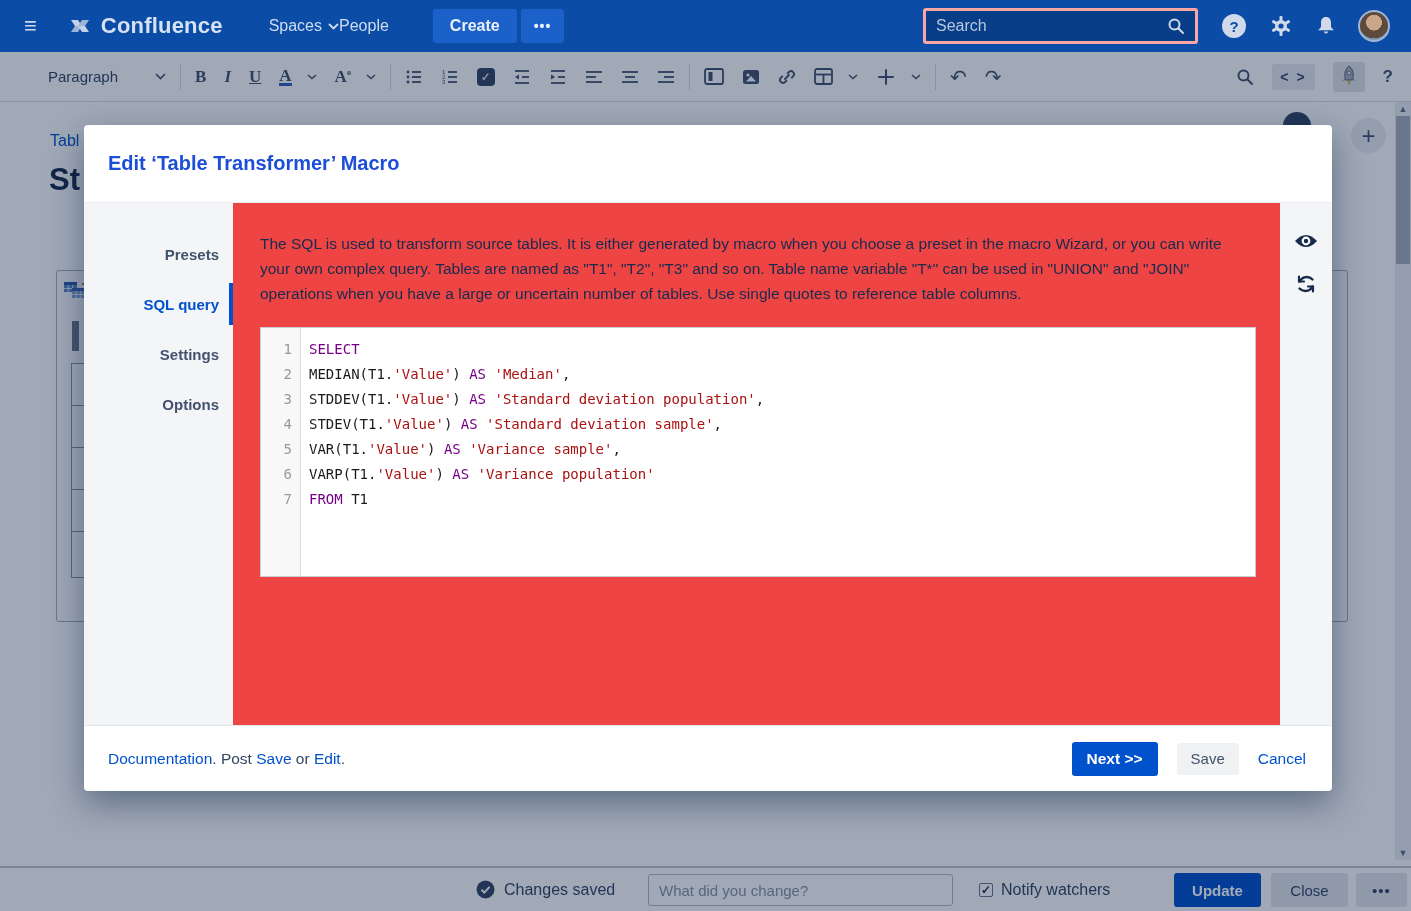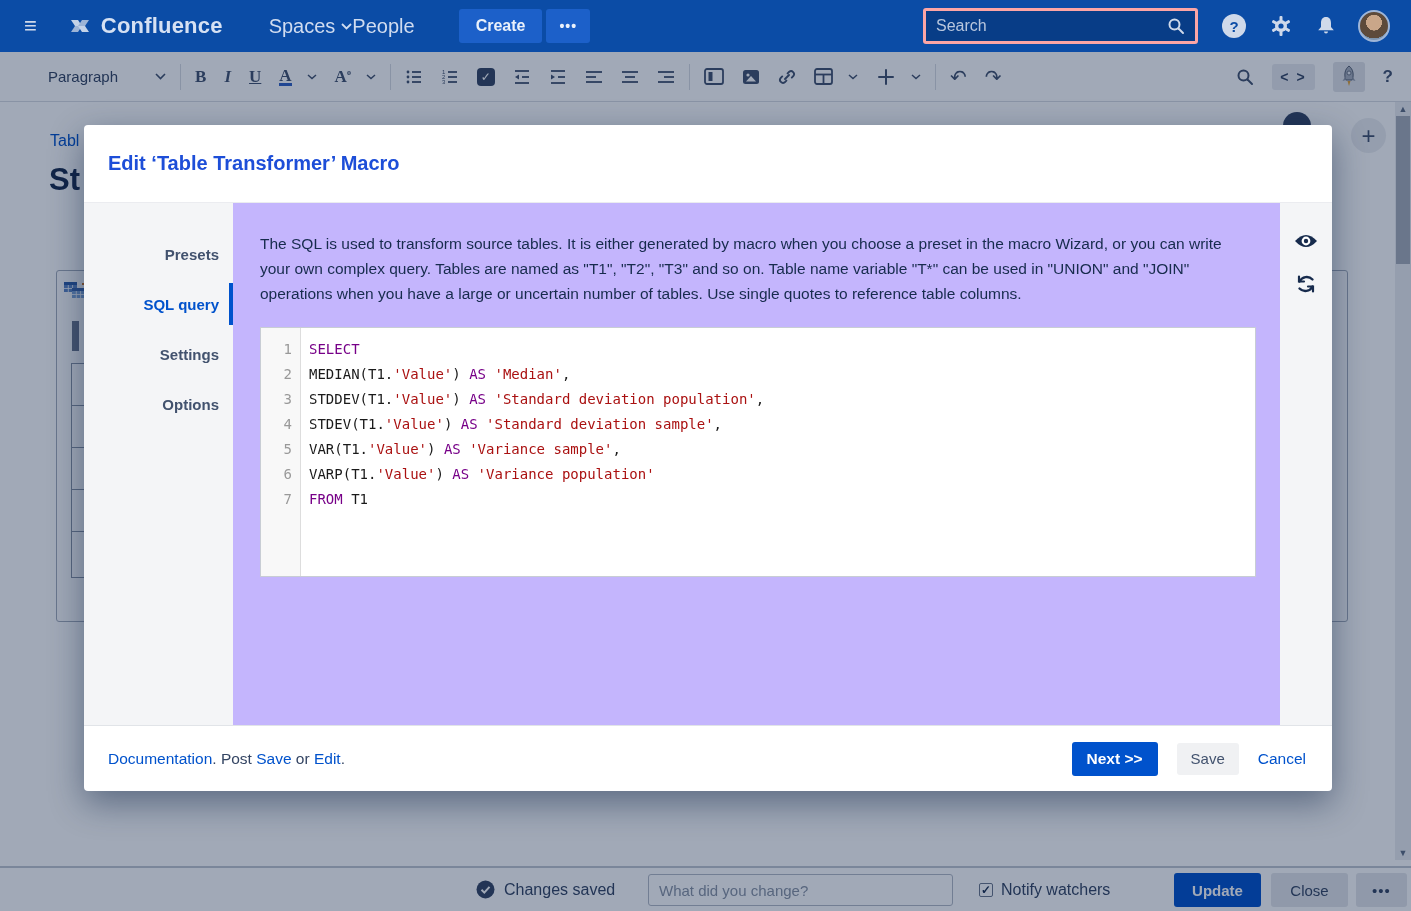--- a/index.html
+++ b/index.html
@@ -5,21 +5,21 @@
   * { margin:0; padding:0; box-sizing:border-box; }
   html,body { width:1411px; height:911px; overflow:hidden; }
   body { font-family:"Liberation Sans", sans-serif; position:relative; background:#fff; }
 
   
   .topnav { position:absolute; left:0; top:0; width:1411px; height:52px; background:#0b4ca6;
             display:flex; align-items:center; z-index:10; }
   .hamburger { margin-left:24px; color:#cfd9ea; font-size:22px; cursor:pointer; }
   .logo { display:flex; align-items:center; margin-left:30px; gap:8px; }
   .logo-text { color:#d6e1f3; font-size:22px; font-weight:700; letter-spacing:.2px; }
-  .nav-item { color:#d0dcf0; font-size:20px; display:flex; align-items:center; gap:6px; cursor:pointer; }
+  .nav-item { color:#d0dcf0; font-size:16px; display:flex; align-items:center; gap:6px; cursor:pointer; }
   .nav-spaces { margin-left:46px; }
   .nav-people { }
   .topbtn { border:none; border-radius:3px; background:#1c60c9; color:#eaf1fb; font-size:16px;
             font-weight:700; height:34px; cursor:pointer; font-family:inherit; }
   .create-btn { margin-left:44px; padding:0 17px; }
   .moretop-btn { margin-left:4px; padding:0 13px; font-size:14px; letter-spacing:1px; }
   .search-box { margin-left:auto; width:275px; height:36px; background:#083d87; border:3px solid #fca5a5;
                 border-radius:3px; display:flex; align-items:center; padding:0 10px; }
   .search-box input { flex:1; background:transparent; border:none; outline:none; color:#cfd9ea;
                       font-size:16px; font-family:inherit; }
@@ -98,21 +98,21 @@
            display:flex; flex-direction:column; }
   .modal-header { height:78px; display:flex; align-items:center; padding-left:24px;
                   border-bottom:1px solid #ebecf0; border-radius:4px 4px 0 0; }
   .modal-title { font-size:20px; font-weight:700; color:#1d4ed8; }
   .modal-body { flex:1; display:flex; min-height:0; }
   .m-sidebar { width:149px; background:#f4f5f7; padding-top:26px; position:relative; }
   .m-tab { position:relative; height:50px; display:flex; align-items:center; justify-content:flex-end;
            padding-right:14px; font-size:15px; font-weight:700; color:#42526E; cursor:pointer; }
   .m-tab.active { color:#0052CC; }
   .m-tab.active::after { content:""; position:absolute; right:0; top:4px; height:42px; width:4px; background:#0052CC; }
-  .m-content { flex:1; background:#c4b5fd; padding:28px 24px 0 27px; }
+  .m-content { flex:1; background:#ef4444; padding:28px 24px 0 27px; }
   .m-desc { width:990px; font-size:15.5px; line-height:25px; color:#172B4D; }
   .codebox { margin-top:21px; width:996px; height:250px; border:1px solid #c8cdd4; display:flex;
              background:#fff; font-family:"DejaVu Sans Mono", monospace; font-size:14px; line-height:25px; }
   .code-gutter { width:40px; background:#f8f8f8; border-right:1px solid #dddddd; padding:9px 8px 0 0;
                  text-align:right; color:#999; }
   .code-area { flex:1; padding:9px 0 0 8px; white-space:pre; overflow:hidden; cursor:text; }
   .tok-k { color:#770088; } .tok-s { color:#aa1111; } .tok-p { color:#1a1a1a; }
   .m-sidestrip { width:52px; background:#f4f5f7; display:flex; flex-direction:column; align-items:center;
                  padding-top:30px; gap:24px; }
   .strip-ic { cursor:pointer; }

